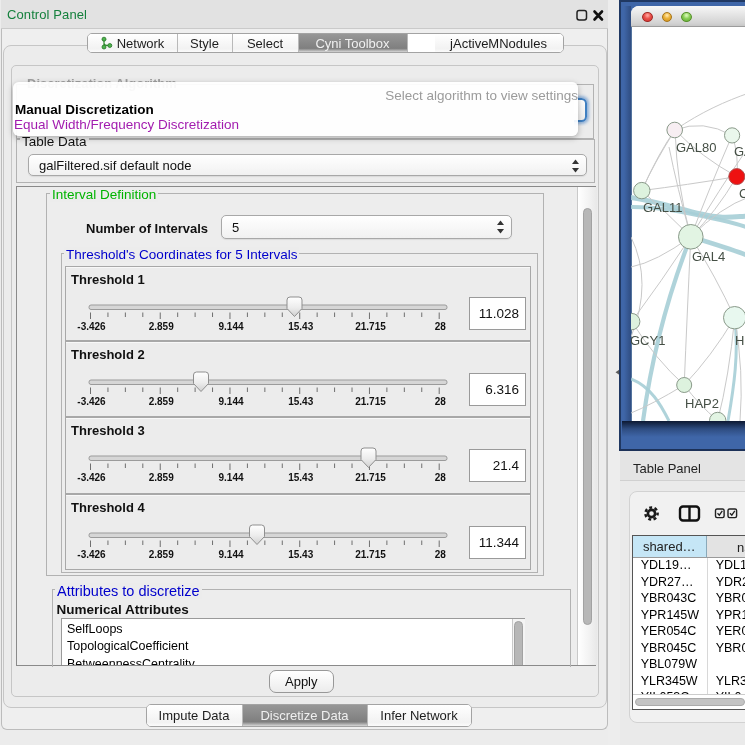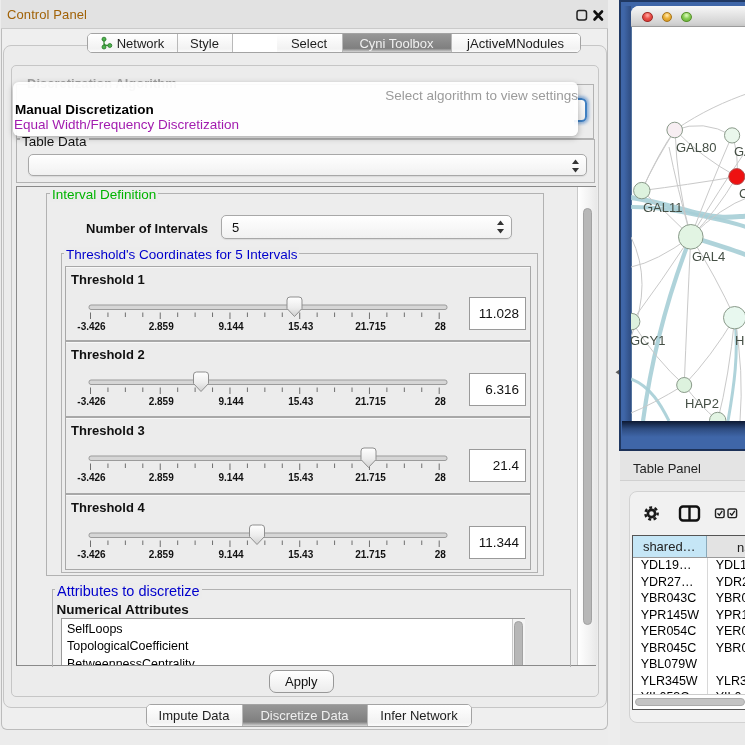--- a/index.html
+++ b/index.html
@@ -21,47 +21,48 @@
 .tpanel{position:absolute;background:#ececec;border:1px solid #a8a8a8;box-shadow:inset 0 1px 0 #f8f8f8;}
 .tlab{position:absolute;left:5px;top:5px;font-weight:bold;font-size:13px;color:#111;}
 .vbox{position:absolute;background:#fff;border:1px solid #9a9a9a;font-size:13.5px;color:#111;
  text-align:right;}
 .ticklab{position:absolute;font-size:10px;font-weight:bold;color:#111;transform:translateX(-50%);white-space:nowrap;}
 </style></head><body>
 <div id="root">
 
 <div class="ab" style="left:1px;top:0;width:606.5px;height:730px;background:#efefef;border:1px solid #bcbcbc;border-top:none;border-radius:0 0 6px 6px;box-sizing:border-box;"></div>
 <div class="ab" style="left:1px;top:0;width:606.5px;height:28px;background:#e2e2e2;border-bottom:1px solid #cacaca;"></div>
-<div class="ab" style="left:7px;top:6.5px;font-size:13px;color:#a16207;letter-spacing:0.1px;">Control Panel</div>
+<div class="ab" style="left:7px;top:6.5px;font-size:13px;color:#15803d;letter-spacing:0.1px;">Control Panel</div>
 <svg class="ab" style="left:576px;top:9px;" width="28" height="13" viewBox="0 0 28 13">
       <rect x="1" y="1.5" width="9.5" height="9.5" rx="2.2" fill="none" stroke="#222" stroke-width="1.5"></rect>
       <path d="M18.5 2.5 L26 10.5 M26 2.5 L18.5 10.5" stroke="#111" stroke-width="2.6" stroke-linecap="round"></path>
     </svg>
 <div class="ab" style="left:2.5px;top:45px;width:604px;height:663px;background:#ececec;border:1px solid #c6c6c6;border-radius:8px;box-sizing:border-box;"></div>
 <div class="ab" style="left:10.5px;top:65px;width:588px;height:632px;background:#ececec;border:1px solid #c6c6c6;border-radius:5px;box-sizing:border-box;"></div>
 <div class="seg" style="left:86.5px;top:32.8px;height:20.5px;box-sizing:border-box;">
       <div style="width:89px;"><svg width="13" height="14" viewBox="0 0 13 14" style="margin-right:4px;">
           <path d="M4 3.5 V11 M4 7 Q4 9.5 8.5 9.5" stroke="#2e8b2e" stroke-width="1.2" fill="none"></path>
           <circle cx="4" cy="3.2" r="2" fill="#4db34d" stroke="#267326" stroke-width="0.8"></circle>
           <circle cx="4" cy="11" r="2" fill="#4db34d" stroke="#267326" stroke-width="0.8"></circle>
           <circle cx="9.8" cy="9.5" r="2" fill="#4db34d" stroke="#267326" stroke-width="0.8"></circle>
         </svg>Network</div>
       <div style="width:54px;">Style</div>
-      <div style="width:65px;margin-left:44px;">Select</div>
+      <div style="width:65px;">Select</div>
       <div class="sel" style="width:108px;">Cyni Toolbox</div>
-      <div style="width:128px;">jActiveMNodules</div>
+      <div style="width:128px;margin-left:27px;">jActiveMNodules</div>
     </div>
 <div class="ab" style="left:27px;top:76px;font-size:13px;font-weight:bold;color:#9f9f9f;">Discretization Algorithm</div>
 <div class="ab" style="left:574px;top:92px;width:26px;height:34px;overflow:hidden;">
       <div style="position:absolute;left:-29px;top:5.5px;width:41.5px;height:24px;border-radius:5.5px;background:linear-gradient(#fefefe,#ededed);border:2px solid #3f7fc1;box-shadow:0 0 3px 1.5px rgba(70,130,200,0.55);box-sizing:border-box;"></div>
     </div>
 <div class="grp" style="left:16px;top:83.5px;width:576px;height:53px;"></div>
 <div class="grp" style="left:16px;top:138.5px;width:576.5px;height:42.5px;"></div>
 <div class="glab" style="left:20px;top:133.5px;color:#111;">Table Data</div>
 <div class="combo" style="left:28px;top:153.5px;width:557px;height:20.5px;">
+      <span>galFiltered.sif default node</span>
       <svg width="9" height="14" viewBox="0 0 9 14" style="position:absolute;right:6px;top:4px;">
         <path d="M4.5 0.5 L8 5 H1 Z" fill="#333"></path>
         <path d="M4.5 13.5 L8 9 H1 Z" fill="#333"></path>
       </svg>
     </div>
 <div class="ab" style="left:13px;top:82px;width:565px;height:54px;background:rgba(255,255,255,0.93);border-radius:6px;box-shadow:0 2px 6px rgba(0,0,0,0.28);"></div>
 <div class="ab" style="left:13px;top:87.5px;width:565px;text-align:right;font-size:13.5px;color:#9b9b9b;">Select algorithm to view settings</div>
 <div class="ab" style="left:15px;top:102px;font-size:13.5px;font-weight:bold;color:#000;">Manual Discretization</div>
 <div class="ab" style="left:14px;top:116.5px;font-size:13.5px;color:#a21caf;">Equal Width/Frequency Discretization</div>
 <div class="ab" style="left:16px;top:186px;width:580px;height:480px;background:#ededed;border:1px solid #8a8a8a;box-sizing:border-box;overflow:hidden;"></div>

